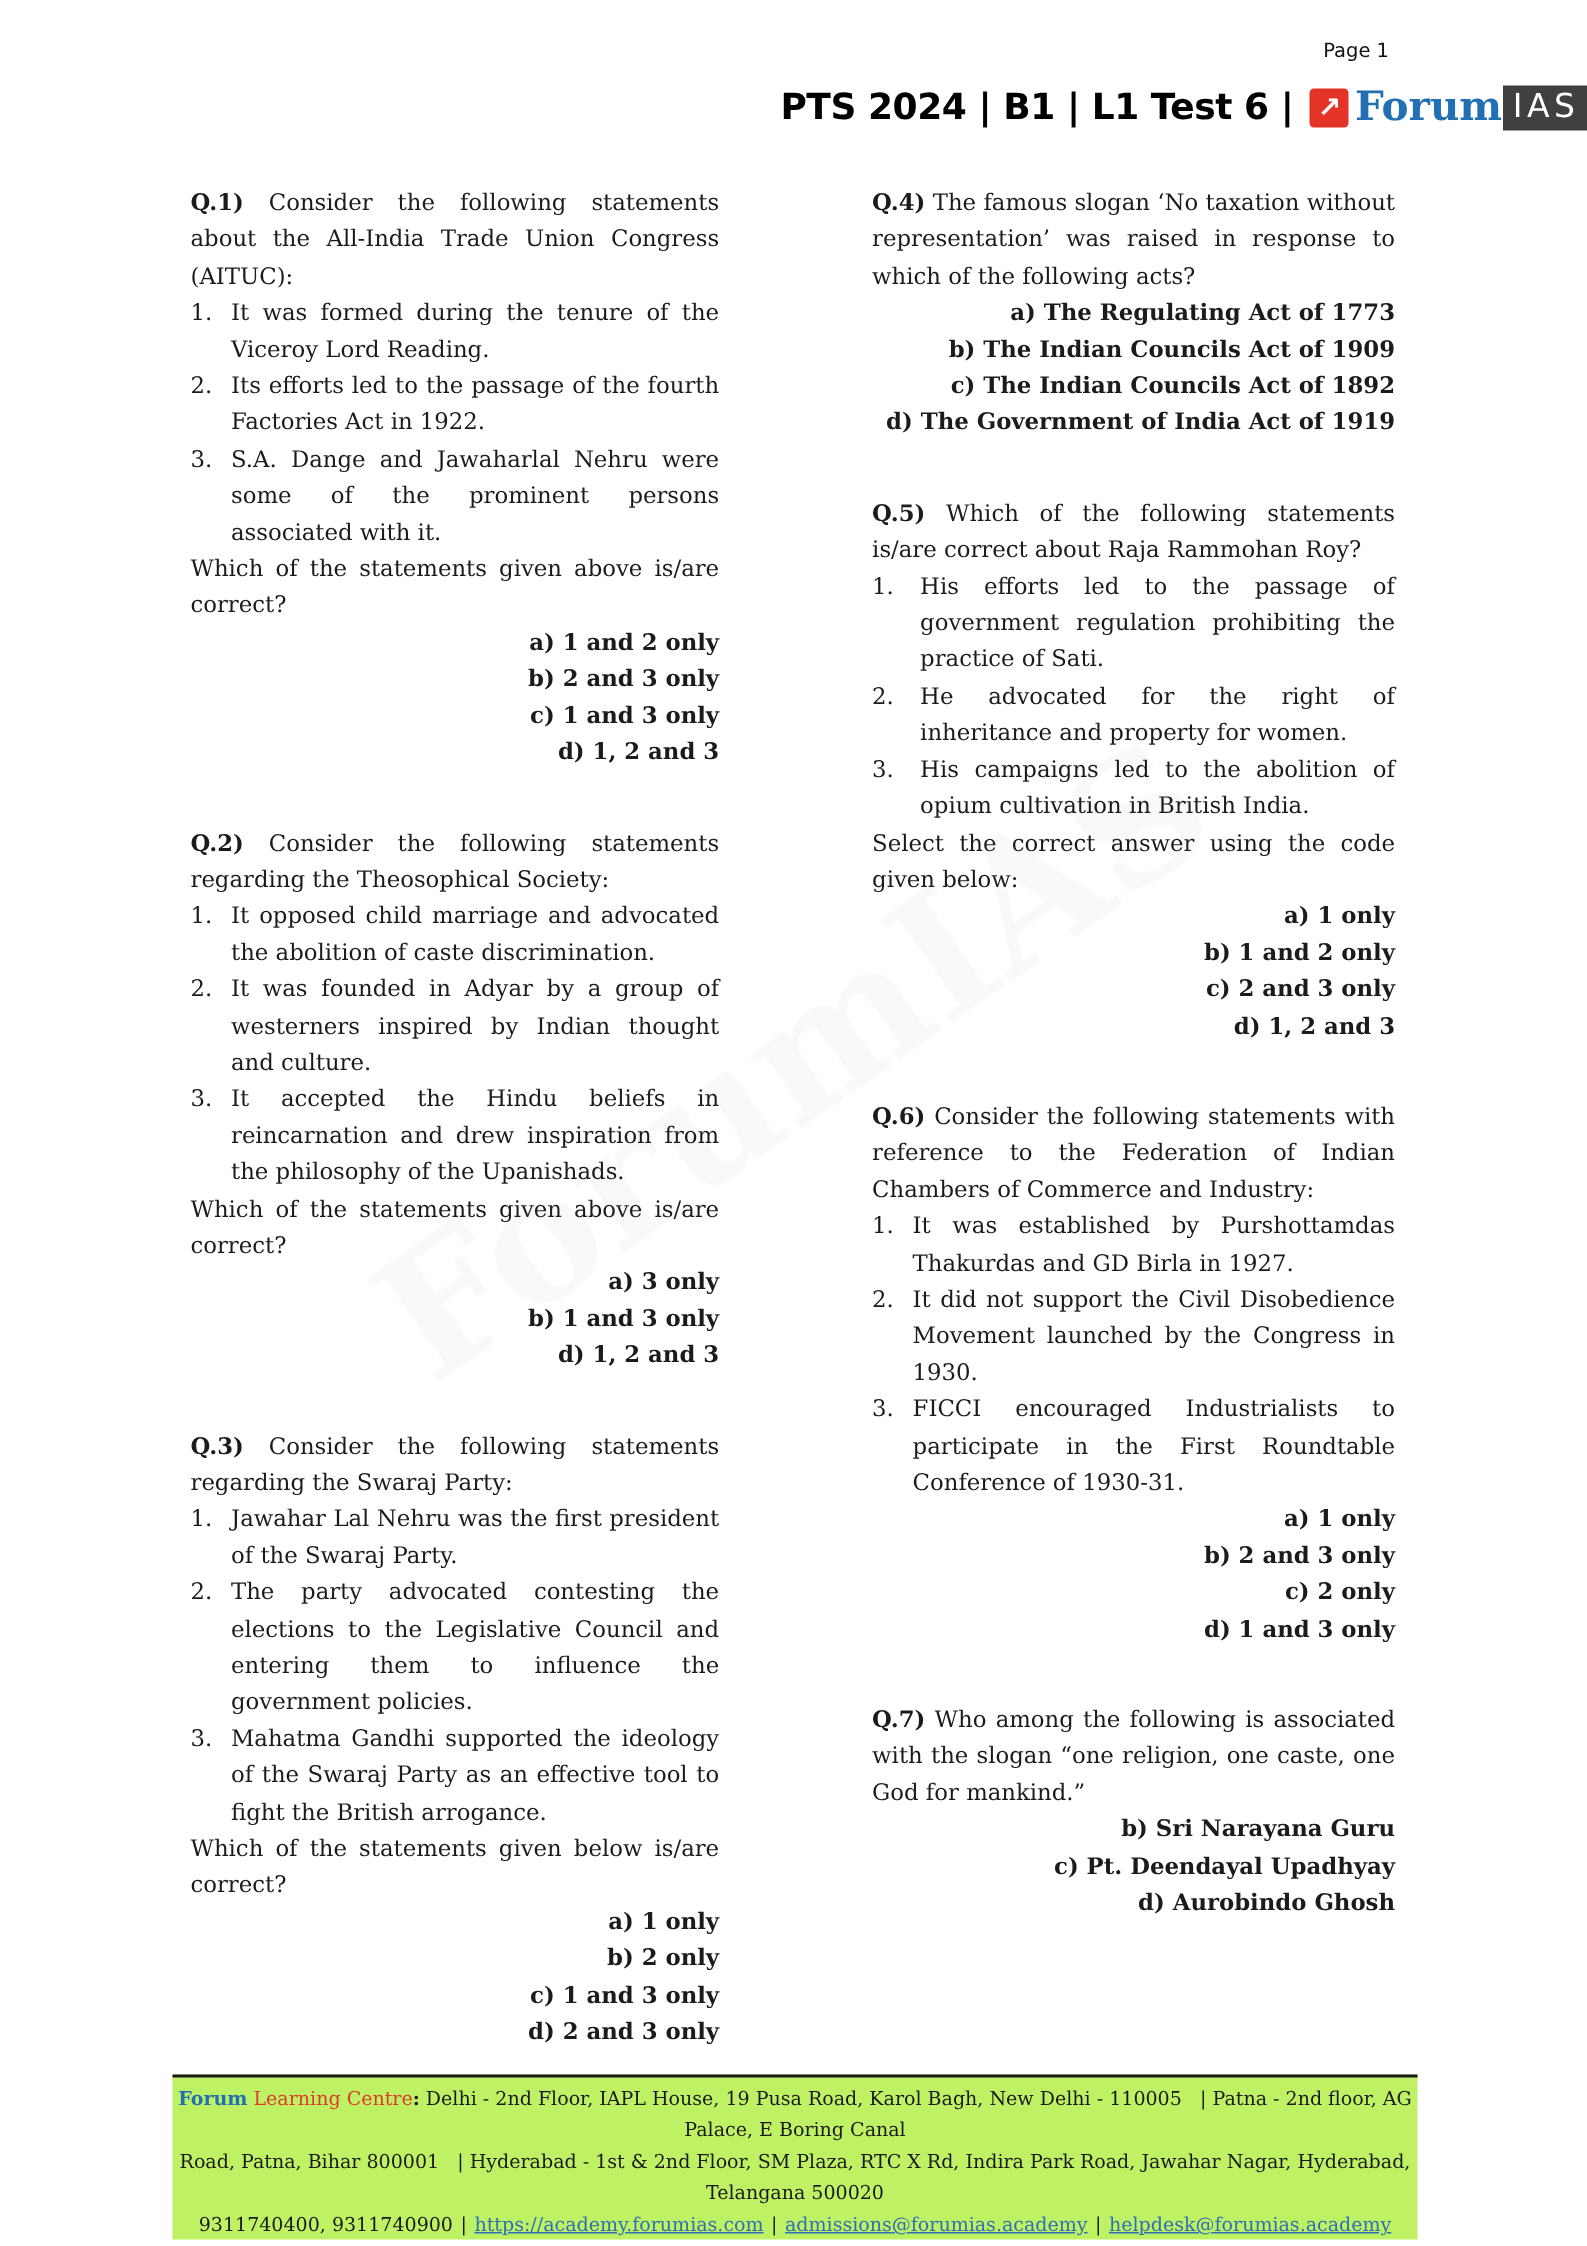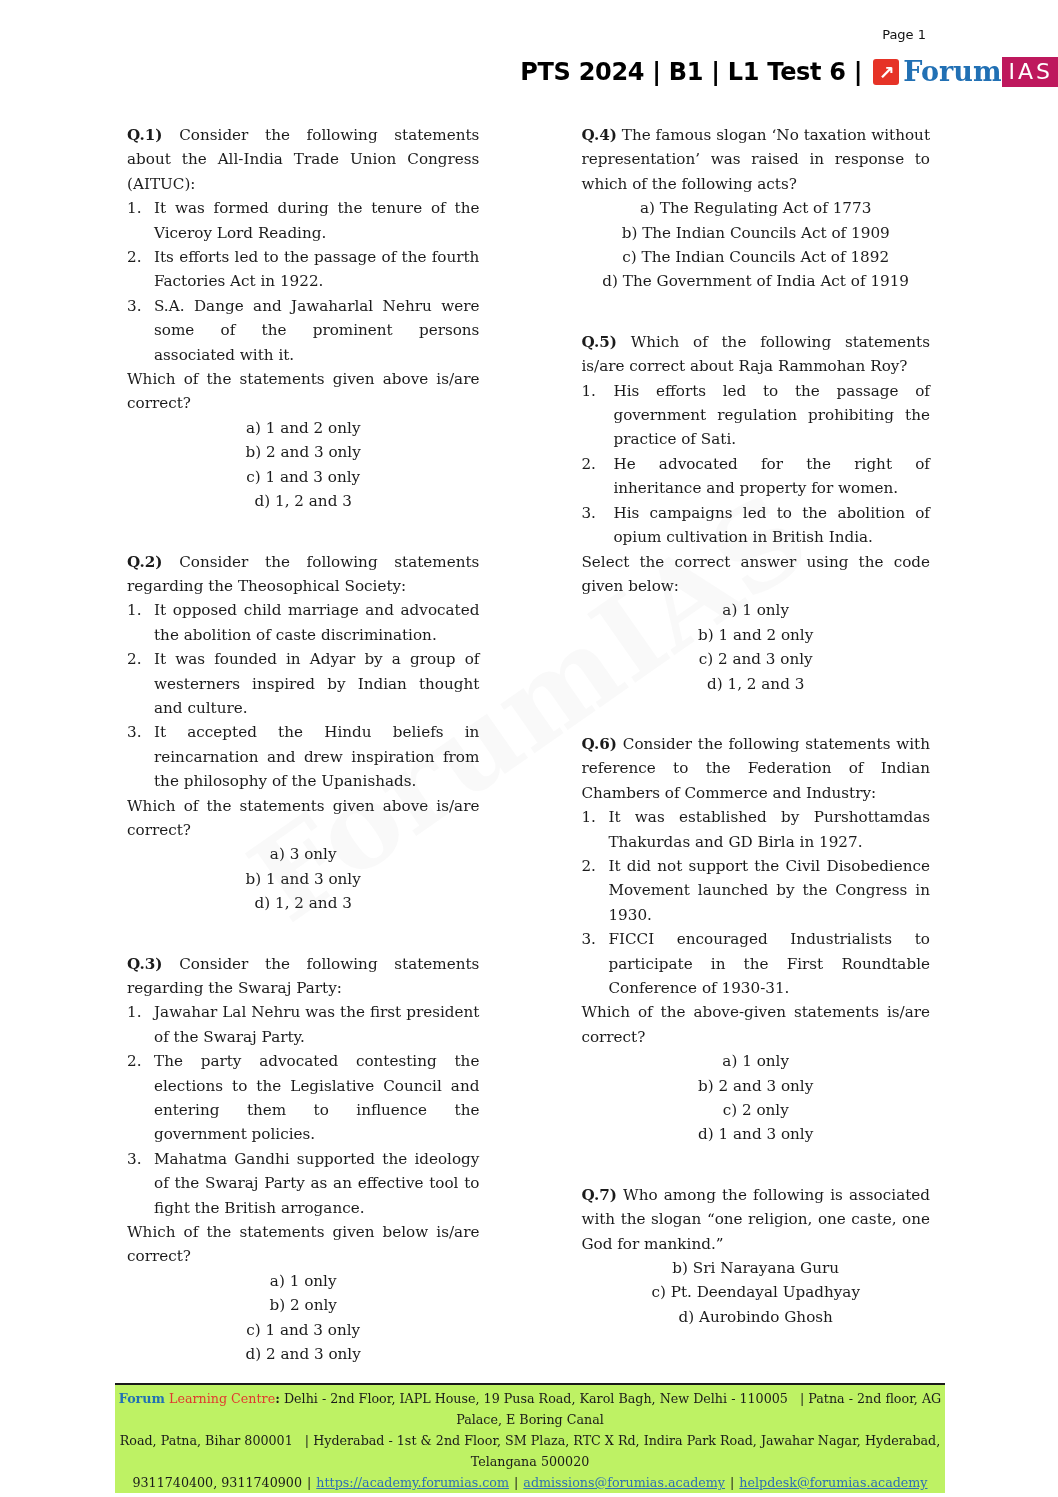--- a/index.html
+++ b/index.html
@@ -31,21 +31,21 @@
     width: 26px; height: 26px; background: #e63327; border-radius: 3px;
     display: inline-flex; align-items: center; justify-content: center;
     color: #fff; font-family: "DejaVu Sans", sans-serif; font-weight: bold; font-size: 19px;
     margin-right: 4px;
   }
   .logo-forum {
     font-family: "DejaVu Serif", serif; font-weight: bold;
     font-size: 27px; color: #2170b4;
   }
   .logo-ias {
-    background: #be185d; color: #ffffff;
+    background: #404040; color: #ffffff;
     font-family: "DejaVu Sans", sans-serif; font-size: 22px;
     letter-spacing: 3px; padding: 2px 5px 3px 6px; margin-left: 1px;
   }
   .watermark {
     position: absolute; top: 640px; left: 50%;
     transform: translateX(-50%) rotate(-35deg);
     font-size: 115px; font-weight: bold;
     color: rgba(130,130,130,0.05);
     white-space: nowrap; pointer-events: none;
   }
@@ -56,21 +56,21 @@
   }
   .col-left  { width: 371px; }
   .col-right { width: 367px; }
   .question { margin-bottom: 36px; }
   .question:last-child { margin-bottom: 0; }
   .q-stem, .q-leadout, .stmt { text-align: justify; }
   .q-label { font-weight: bold; }
   .stmt { position: relative; padding-left: 27px; }
   .stmt.wide { padding-left: 32px; }
   .stmt-num { position: absolute; left: 0; }
-  .q-option { text-align: center; }
+  .q-option { text-align: right; font-weight: bold; }
   .footer {
     position: absolute; top: 1383px; left: 115px; right: 113px;
     border-top: 2px solid #1a1a1a;
     padding-top: 3px;
     background: #bef264;
     text-align: center;
     font-size: 12.7px; line-height: 21px;
     color: #1a1a1a;
   }
   .footer .pre { white-space: pre-wrap; }
@@ -157,21 +157,20 @@
       <div class="q-option">b) 1 and 2 only</div>
       <div class="q-option">c) 2 and 3 only</div>
       <div class="q-option">d) 1, 2 and 3</div>
     </div>
 
     <div class="question">
       <div class="q-stem"><span class="q-label">Q.6)</span> <span>Consider the following statements with reference to the Federation of Indian Chambers of Commerce and Industry:</span></div>
       <div class="stmt"><span class="stmt-num">1.</span><span>It was established by Purshottamdas Thakurdas and GD Birla in 1927.</span></div>
       <div class="stmt"><span class="stmt-num">2.</span><span>It did not support the Civil Disobedience Movement launched by the Congress in 1930.</span></div>
       <div class="stmt"><span class="stmt-num">3.</span><span>FICCI encouraged Industrialists to participate in the First Roundtable Conference of 1930-31.</span></div>
-      <div class="q-leadout">Which of the above-given statements is/are correct?</div>
       <div class="q-option">a) 1 only</div>
       <div class="q-option">b) 2 and 3 only</div>
       <div class="q-option">c) 2 only</div>
       <div class="q-option">d) 1 and 3 only</div>
     </div>
 
     <div class="question">
       <div class="q-stem"><span class="q-label">Q.7)</span> <span>Who among the following is associated with the slogan “one religion, one caste, one God for mankind.”</span></div>
       <div class="q-option">b) Sri Narayana Guru</div>
       <div class="q-option">c) Pt. Deendayal Upadhyay</div>

